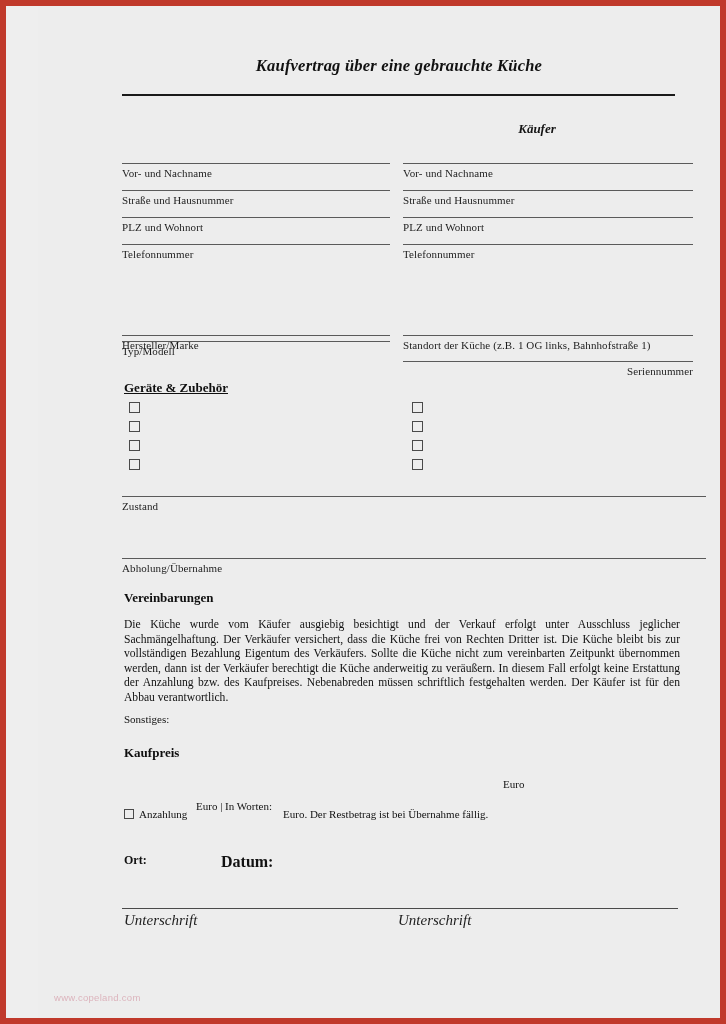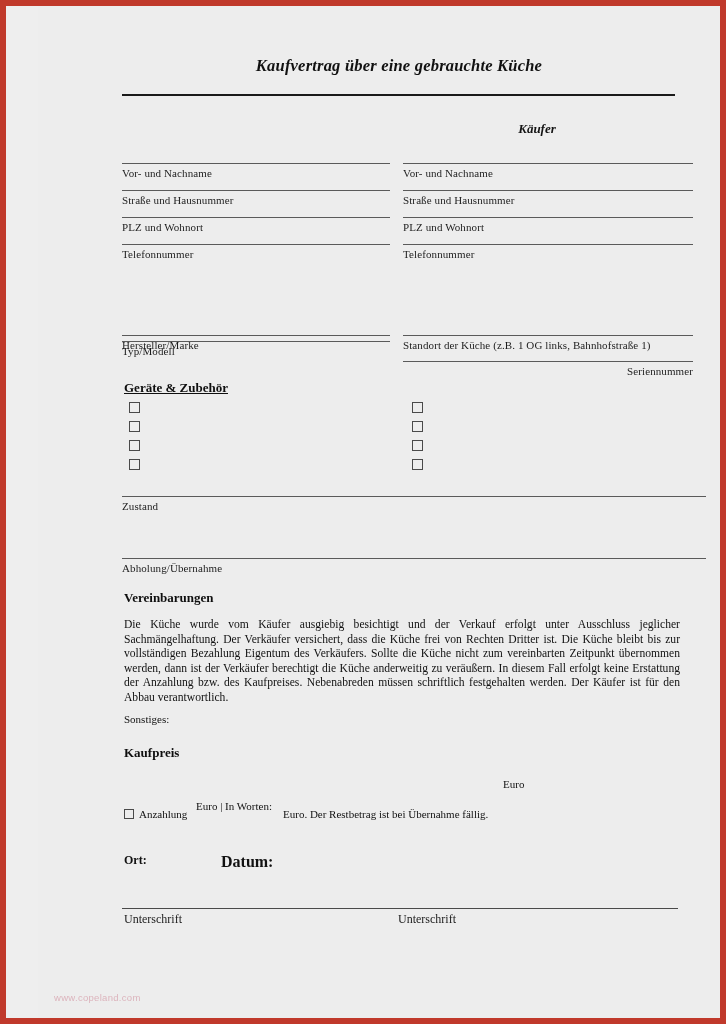--- a/index.html
+++ b/index.html
@@ -147,22 +147,23 @@
     position: absolute;
     left: 6px;
     top: 902px;
     width: 556px;
     height: 0;
     border-top: 1px solid #4a4a4a;
   }
   .sig-label {
     position: absolute;
     top: 906px;
-    font-size: 12px;
+    font-size: 15px;
     color: #1d1d1d;
+    font-style: italic;
   }
 
   
   .watermark {
     position: absolute;
     left: 16px;
     top: 986px;
     font-size: 9.5px;
     color: #d9aab4;
     letter-spacing: 0.3px;

